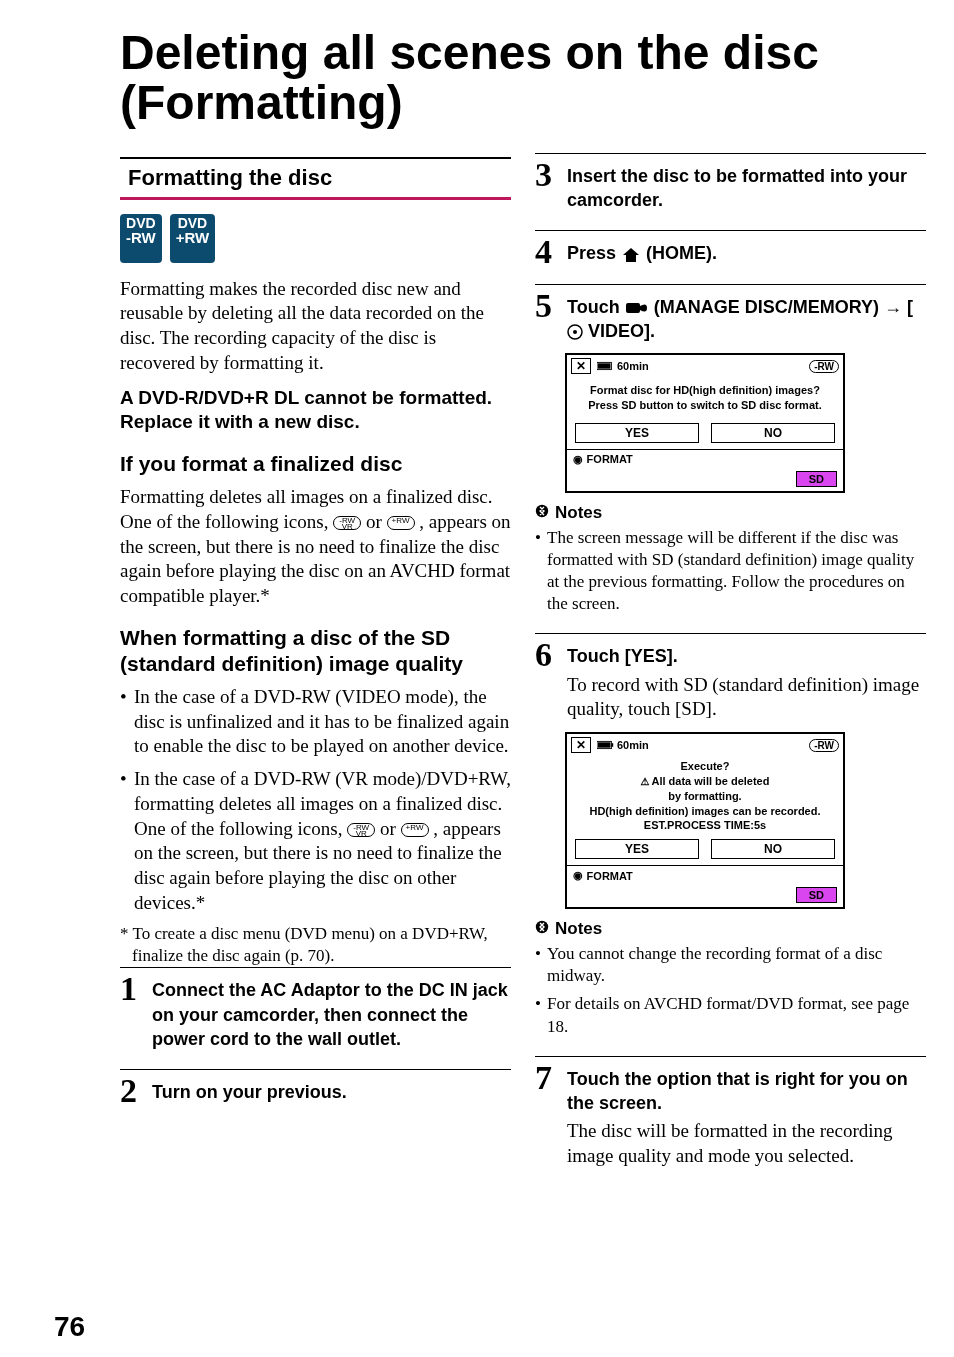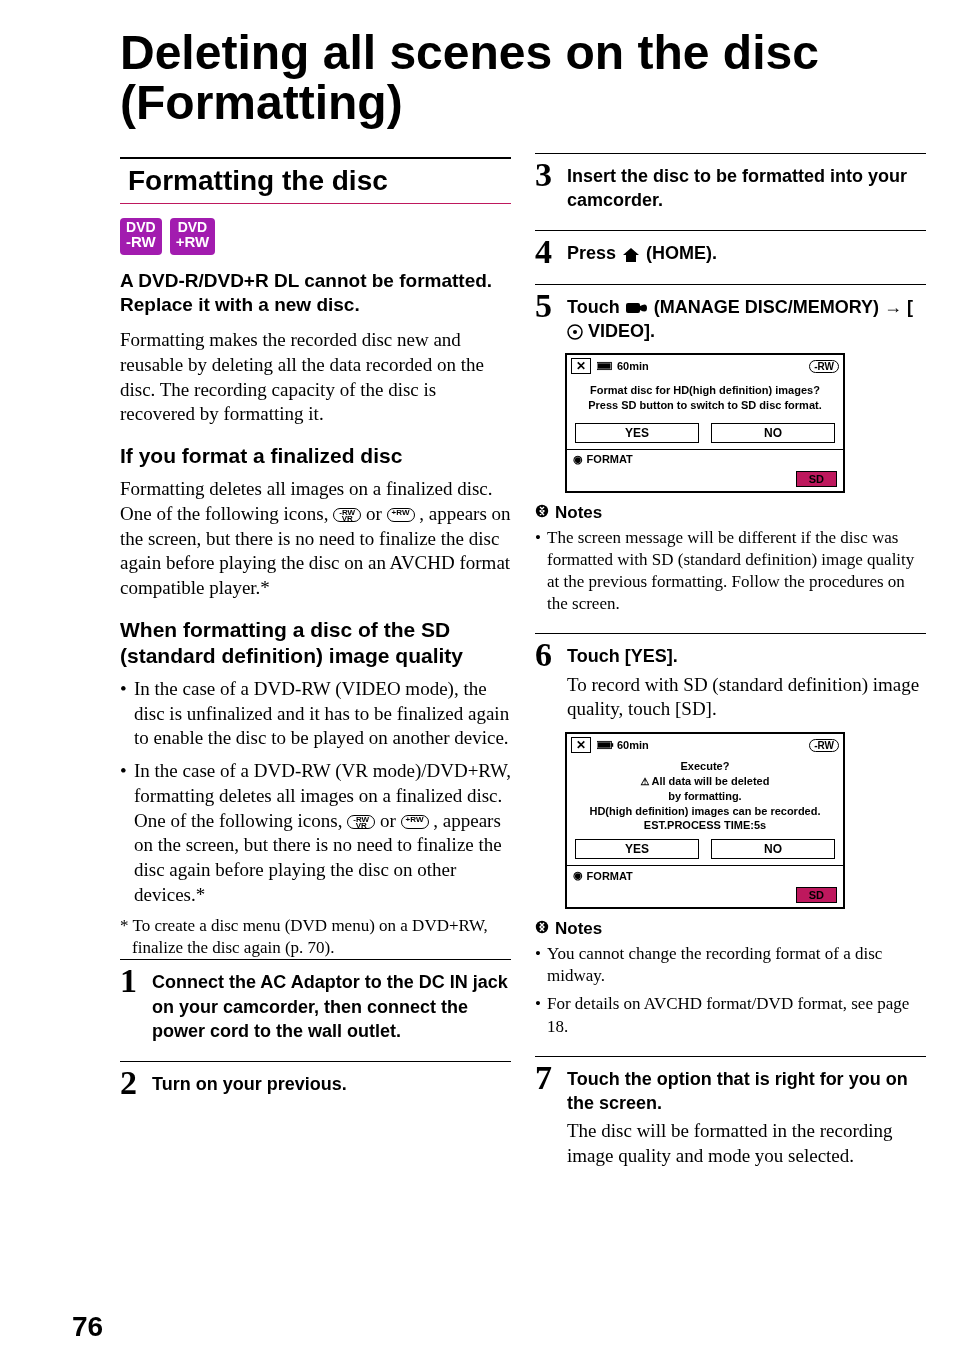--- a/index.html
+++ b/index.html
@@ -33,37 +33,37 @@
   .cols {
     display: flex;
     gap: var(--col-gap);
   }
   .col {
     flex: 1 1 0;
     min-width: 0;
   }
   .section-bar {
     border-top: 2px solid #000;
-    border-bottom: 1px solid #be185d;
+    border-bottom: 3px solid #be185d;
     padding: 6px 4px 6px 8px;
     margin: 8px 0 14px 0;
     font-family: Arial, Helvetica, sans-serif;
     font-weight: 800;
-    font-size: 28px;
+    font-size: 22px;
   }
   .badges {
     display: flex;
     gap: 8px;
     margin: 10px 0 14px 0;
   }
   .badge {
-    background: #a21caf;
+    background: #0c4a6e;
     color: #fff;
     border-radius: 4px;
-    padding: 2px 6px 6px 6px;
+    padding: 2px 6px 18px 6px;
     font-family: Arial, Helvetica, sans-serif;
     font-weight: 700;
     font-size: 14px;
     line-height: 1;
     text-align: center;
   }
   .badge .bottom { font-size: 15px; font-weight: 900; display: block; }
   p.body {
     font-size: 19px;
     line-height: 1.3;
@@ -105,21 +105,21 @@
   }
   .step-body { padding-left: 32px; font-size: 19px; line-height:1.3; margin-top:4px;}
 
   .notes-label { font-family: Arial, Helvetica, sans-serif; font-weight: 800; font-size: 17px; display:flex; align-items:center; gap:6px; margin: 10px 0 4px 0;}
   ul.notes { list-style: none; padding: 0; margin: 0 0 10px 0; }
   ul.notes > li { position: relative; padding-left: 12px; font-size: 17px; line-height: 1.3; margin-bottom: 6px; }
   ul.notes > li::before { content: "•"; position: absolute; left: 0; top: 0; }
 
   .pagenum {
     position: absolute;
-    left: 52px;
+    left: 34px;
     bottom: 14px;
     font-family: Arial, Helvetica, sans-serif;
     font-weight: 800;
     font-size: 28px;
   }
 
   
   .lcd {
     width: 280px;
     margin: 10px 0 6px 30px;
@@ -135,27 +135,27 @@
   }
   .lcd .xbtn { width: 20px; height: 16px; border: 1px solid #000; display:flex; align-items:center; justify-content:center; font-size:12px; font-weight:bold;}
   .lcd .batt { display:flex; align-items:center; font-size:11px; font-weight:800; gap:2px;}
   .lcd .batt svg { height:10px; }
   .lcd .disc { margin-left:auto; font-size:10px; border:1px solid #000; border-radius:8px; padding:0 4px; font-weight:700;}
   .lcd .mid { padding: 6px 6px 8px; font-size: 11px; font-weight: 800; text-align: center; line-height:1.35;}
   .lcd .btnrow { display:flex; gap:12px; padding: 2px 8px 6px; }
   .lcd .btn { flex:1; border:1px solid #000; text-align:center; font-size:12px; font-weight:800; padding:2px 0; background:#fff;}
   .lcd .statusrow { display:flex; align-items:center; padding: 3px 6px; font-size:11px; font-weight:800; gap:4px; border-top:1px solid #000;}
   .lcd .bottombar { display:flex; justify-content:flex-end; padding: 2px 6px 4px; }
-  .lcd .chip { border:1px solid #000; font-size:11px; font-weight:800; padding:1px 12px; background:#be185d;}
+  .lcd .chip { border:1px solid #000; font-size:11px; font-weight:800; padding:1px 12px; background:#d946ef;}
   .lcd .warn::before { content:"⚠"; margin-right:2px; font-size:10px;}
 
   .hr-thin { border: none; border-top: 1px solid #000; margin: 10px 0; }
 
   .iconbox { display:inline-flex; vertical-align:middle; }
-  .icon-stack { display:inline-block; width:28px; height:14px; border:1px solid #000; border-radius:7px; font-size:8px; text-align:center; line-height:6px; vertical-align:middle; font-family: Arial, sans-serif; font-weight:700; padding-top:1px;}
+  .icon-stack { display:inline-block; width:28px; height:14px; border:1px solid #000; border-radius:7px; font-size:8px; text-align:center; line-height:6px; vertical-align:middle; font-family: Arial, sans-serif; font-weight:400; padding-top:1px;}
 </style>
 </head>
 <body>
 
 <div class="page">
 
   <h1 class="title">Deleting all scenes on the disc (Formatting)</h1>
 
   <div class="cols">
 
@@ -167,22 +167,22 @@
         <div class="badge">
           <span>DVD</span>
           <span class="bottom">-RW</span>
         </div>
         <div class="badge">
           <span>DVD</span>
           <span class="bottom">+RW</span>
         </div>
       </div>
 
+      <p class="body">Formatting makes the recorded disc new and reusable by deleting all the data recorded on the disc. The recording capacity of the disc is recovered by formatting it.</p>
       <p class="body bold">A DVD-R/DVD+R DL cannot be formatted. Replace it with a new disc.</p>
-      <p class="body">Formatting makes the recorded disc new and reusable by deleting all the data recorded on the disc. The recording capacity of the disc is recovered by formatting it.</p>
 
       <div class="sub-h">If you format a finalized disc</div>
       <p class="body">
         <span>Formatting deletes all images on a finalized disc. One of the following icons, </span>
         <span class="icon-stack">-RW VR</span>
         <span> or </span>
         <span class="icon-stack">+RW</span>
         <span> , appears on the screen, but there is no need to finalize the disc again before playing the disc on an AVCHD format compatible player.*</span>
       </p>
 

